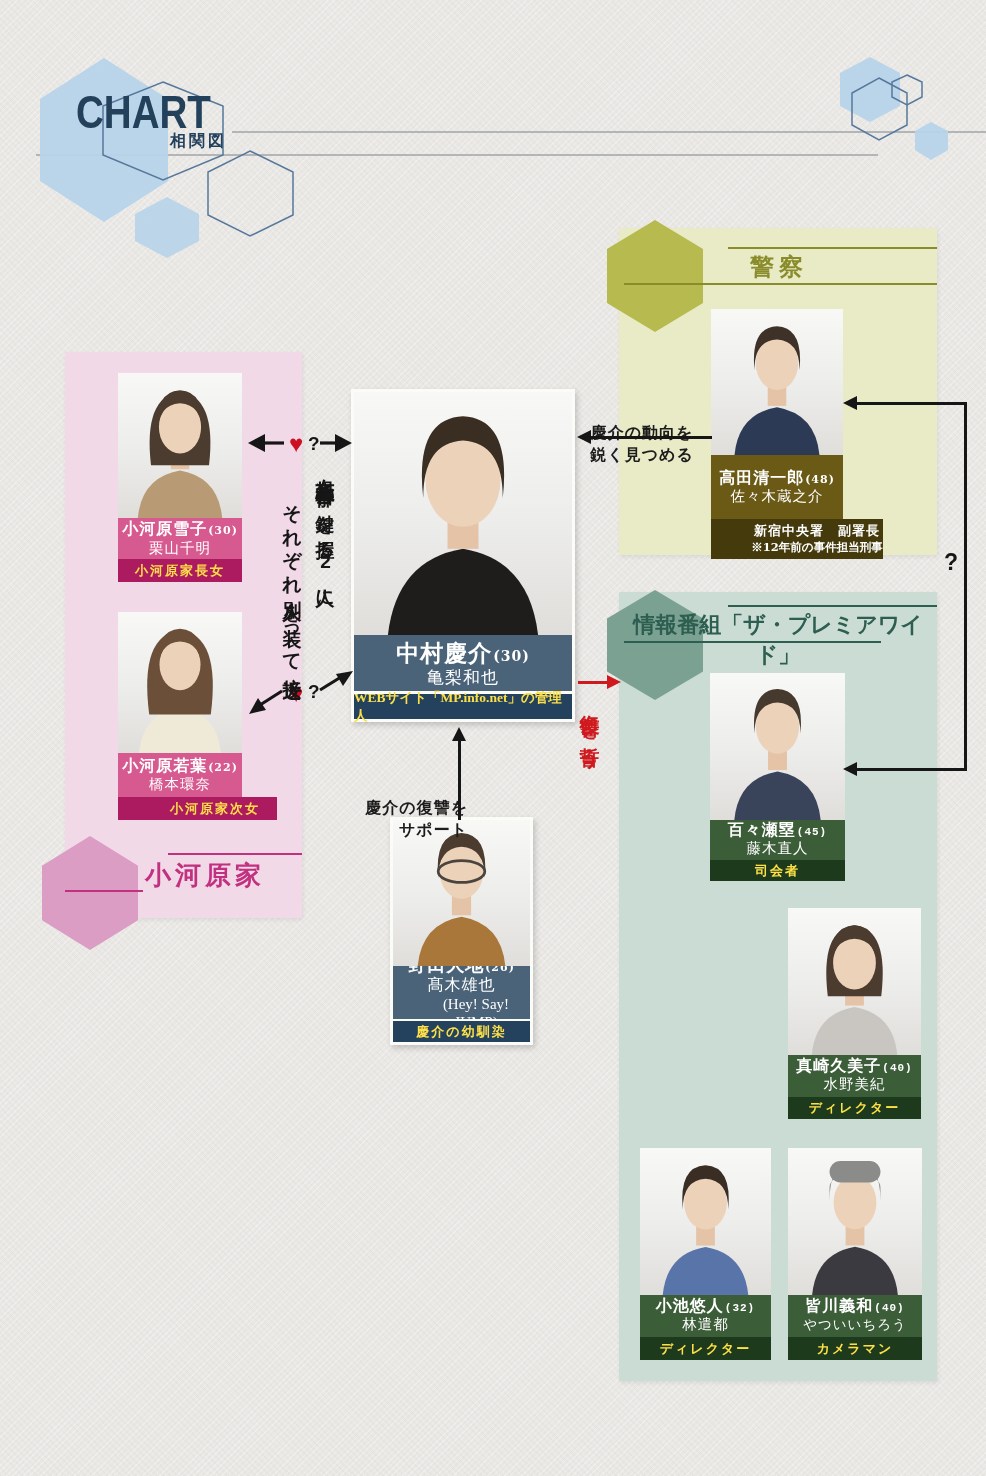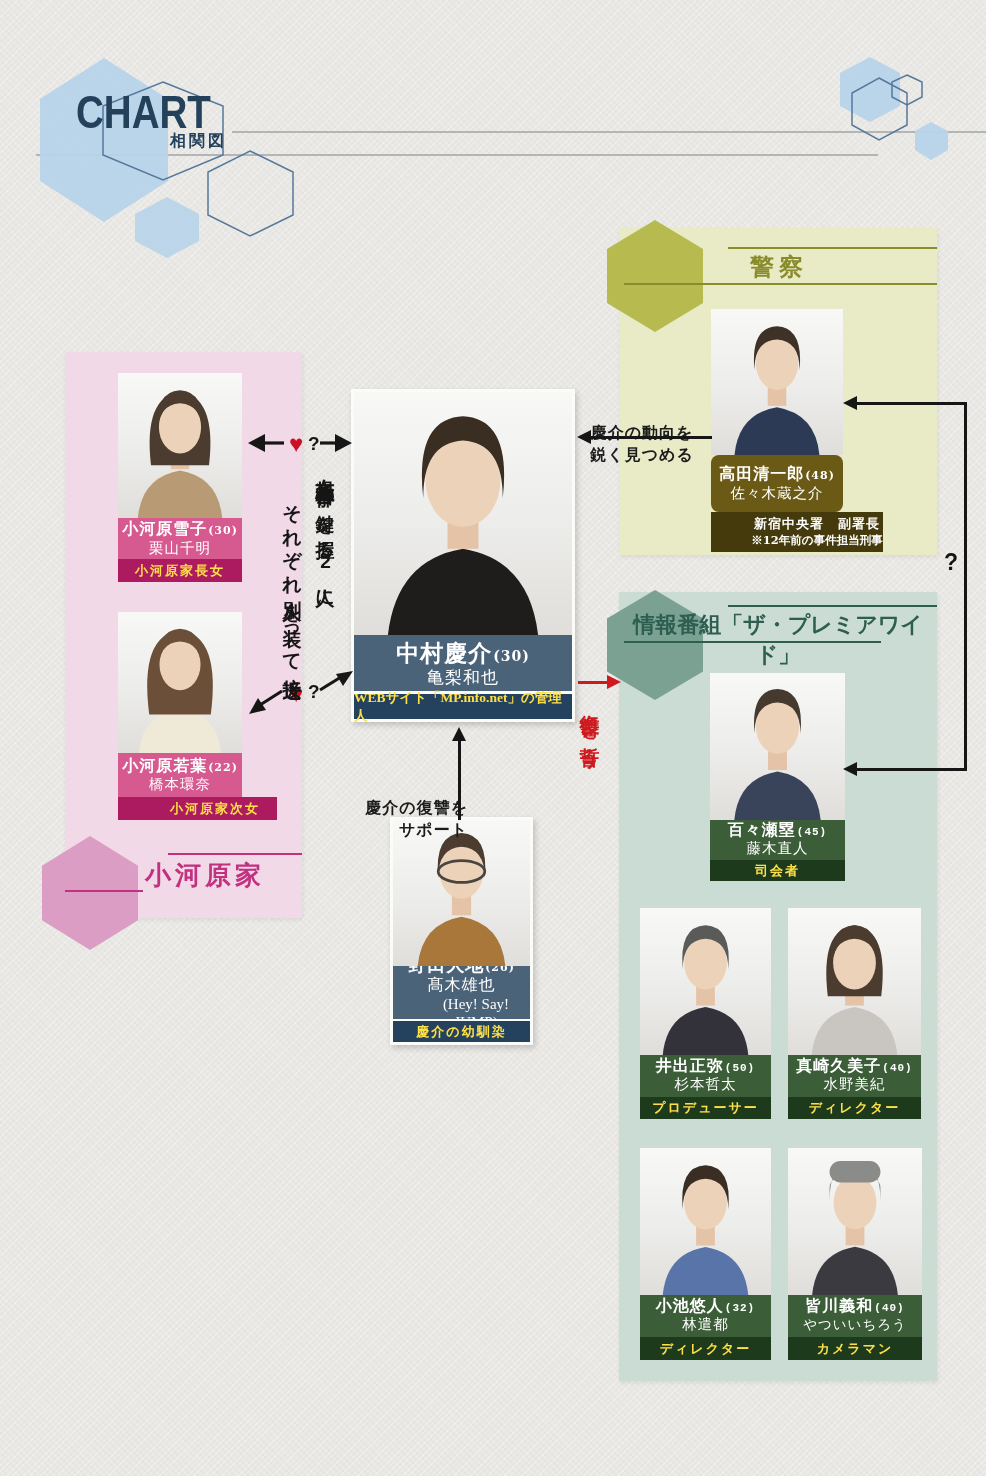--- a/index.html
+++ b/index.html
@@ -136,21 +136,21 @@
 
   <div class="card" style="left:711px;top:309px;width:132px;">
     <div class="photo" style="height:146px;--cloth:#2c3a55;">
       <svg viewBox="0 0 100 110" preserveAspectRatio="xMidYMax slice">
         <path d="M18 110 Q21 79 50 74 Q79 79 82 110 Z" fill="var(--cloth)"></path>
         <rect x="43" y="55" width="14" height="18" fill="#e5c3a6"></rect>
         <ellipse cx="50" cy="41" rx="16" ry="20" fill="#edd2ba"></ellipse>
         <path d="M33 46 Q30 14 50 13 Q70 14 67 46 Q67 24 50 23 Q33 24 33 46 Z" fill="#3e3228"></path>
       </svg>
     </div>
-    <div class="namebox olive-nb" style="height:57px;border-radius:8px;">
+    <div class="namebox olive-nb" style="height:64px;">
       <div class="nm"><span>高田清一郎</span><span class="nm-age">(48)</span></div>
       <div class="nm-actor">佐々木蔵之介</div>
     </div>
     <div class="infobar olive-rb" style="height:40px;">
       <div class="l1">新宿中央署　副署長</div>
       <div class="l2">※12年前の事件担当刑事</div>
     </div>
   </div>
 
   <div class="panel" style="left:619px;top:592px;width:318px;height:789px;background:#cadcd4;"></div>
@@ -168,35 +168,20 @@
         <path d="M33 46 Q30 14 50 13 Q70 14 67 46 Q67 24 50 23 Q33 24 33 46 Z" fill="#463a2e"></path>
       </svg>
     </div>
     <div class="namebox green-nb" style="height:40px;">
       <div class="nm"><span>百々瀬塁</span><span class="nm-age">(45)</span></div>
       <div class="nm-actor">藤木直人</div>
     </div>
     <div class="rolebar green-rb" style="height:21px;">司会者</div>
   </div>
 
-  <div class="card" style="left:640px;top:908px;width:131px;">
-    <div class="photo" style="height:147px;--cloth:#33313a;">
-      <svg viewBox="0 0 100 110" preserveAspectRatio="xMidYMax slice">
-        <path d="M18 110 Q21 79 50 74 Q79 79 82 110 Z" fill="var(--cloth)"></path>
-        <rect x="43" y="55" width="14" height="18" fill="#e5c3a6"></rect>
-        <ellipse cx="50" cy="41" rx="16" ry="20" fill="#edd2ba"></ellipse>
-        <path d="M33 46 Q30 14 50 13 Q70 14 67 46 Q67 24 50 23 Q33 24 33 46 Z" fill="#5a5a58"></path>
-      </svg>
-    </div>
-    <div class="namebox green-nb" style="height:42px;">
-      <div class="nm"><span>井出正弥</span><span class="nm-age">(50)</span></div>
-      <div class="nm-actor">杉本哲太</div>
-    </div>
-    <div class="rolebar green-rb" style="height:22px;">プロデューサー</div>
-  </div>
 
   <div class="card" style="left:788px;top:908px;width:133px;">
     <div class="photo" style="height:147px;--cloth:#c9c6c2;">
       <svg viewBox="0 0 100 110" preserveAspectRatio="xMidYMax slice">
         <path d="M18 110 Q21 79 50 74 Q79 79 82 110 Z" fill="var(--cloth)"></path>
         <rect x="43" y="55" width="14" height="18" fill="#e5c3a6"></rect>
         <path d="M30 66 Q24 16 50 13 Q76 16 70 66 Z" fill="#4c3b2f"></path>
         <ellipse cx="50" cy="41" rx="16" ry="20" fill="#edd2ba"></ellipse>
         <path d="M33 46 Q30 14 50 13 Q70 14 67 46 Q67 24 50 23 Q33 24 33 46 Z" fill="#4c3b2f"></path>
       </svg>

